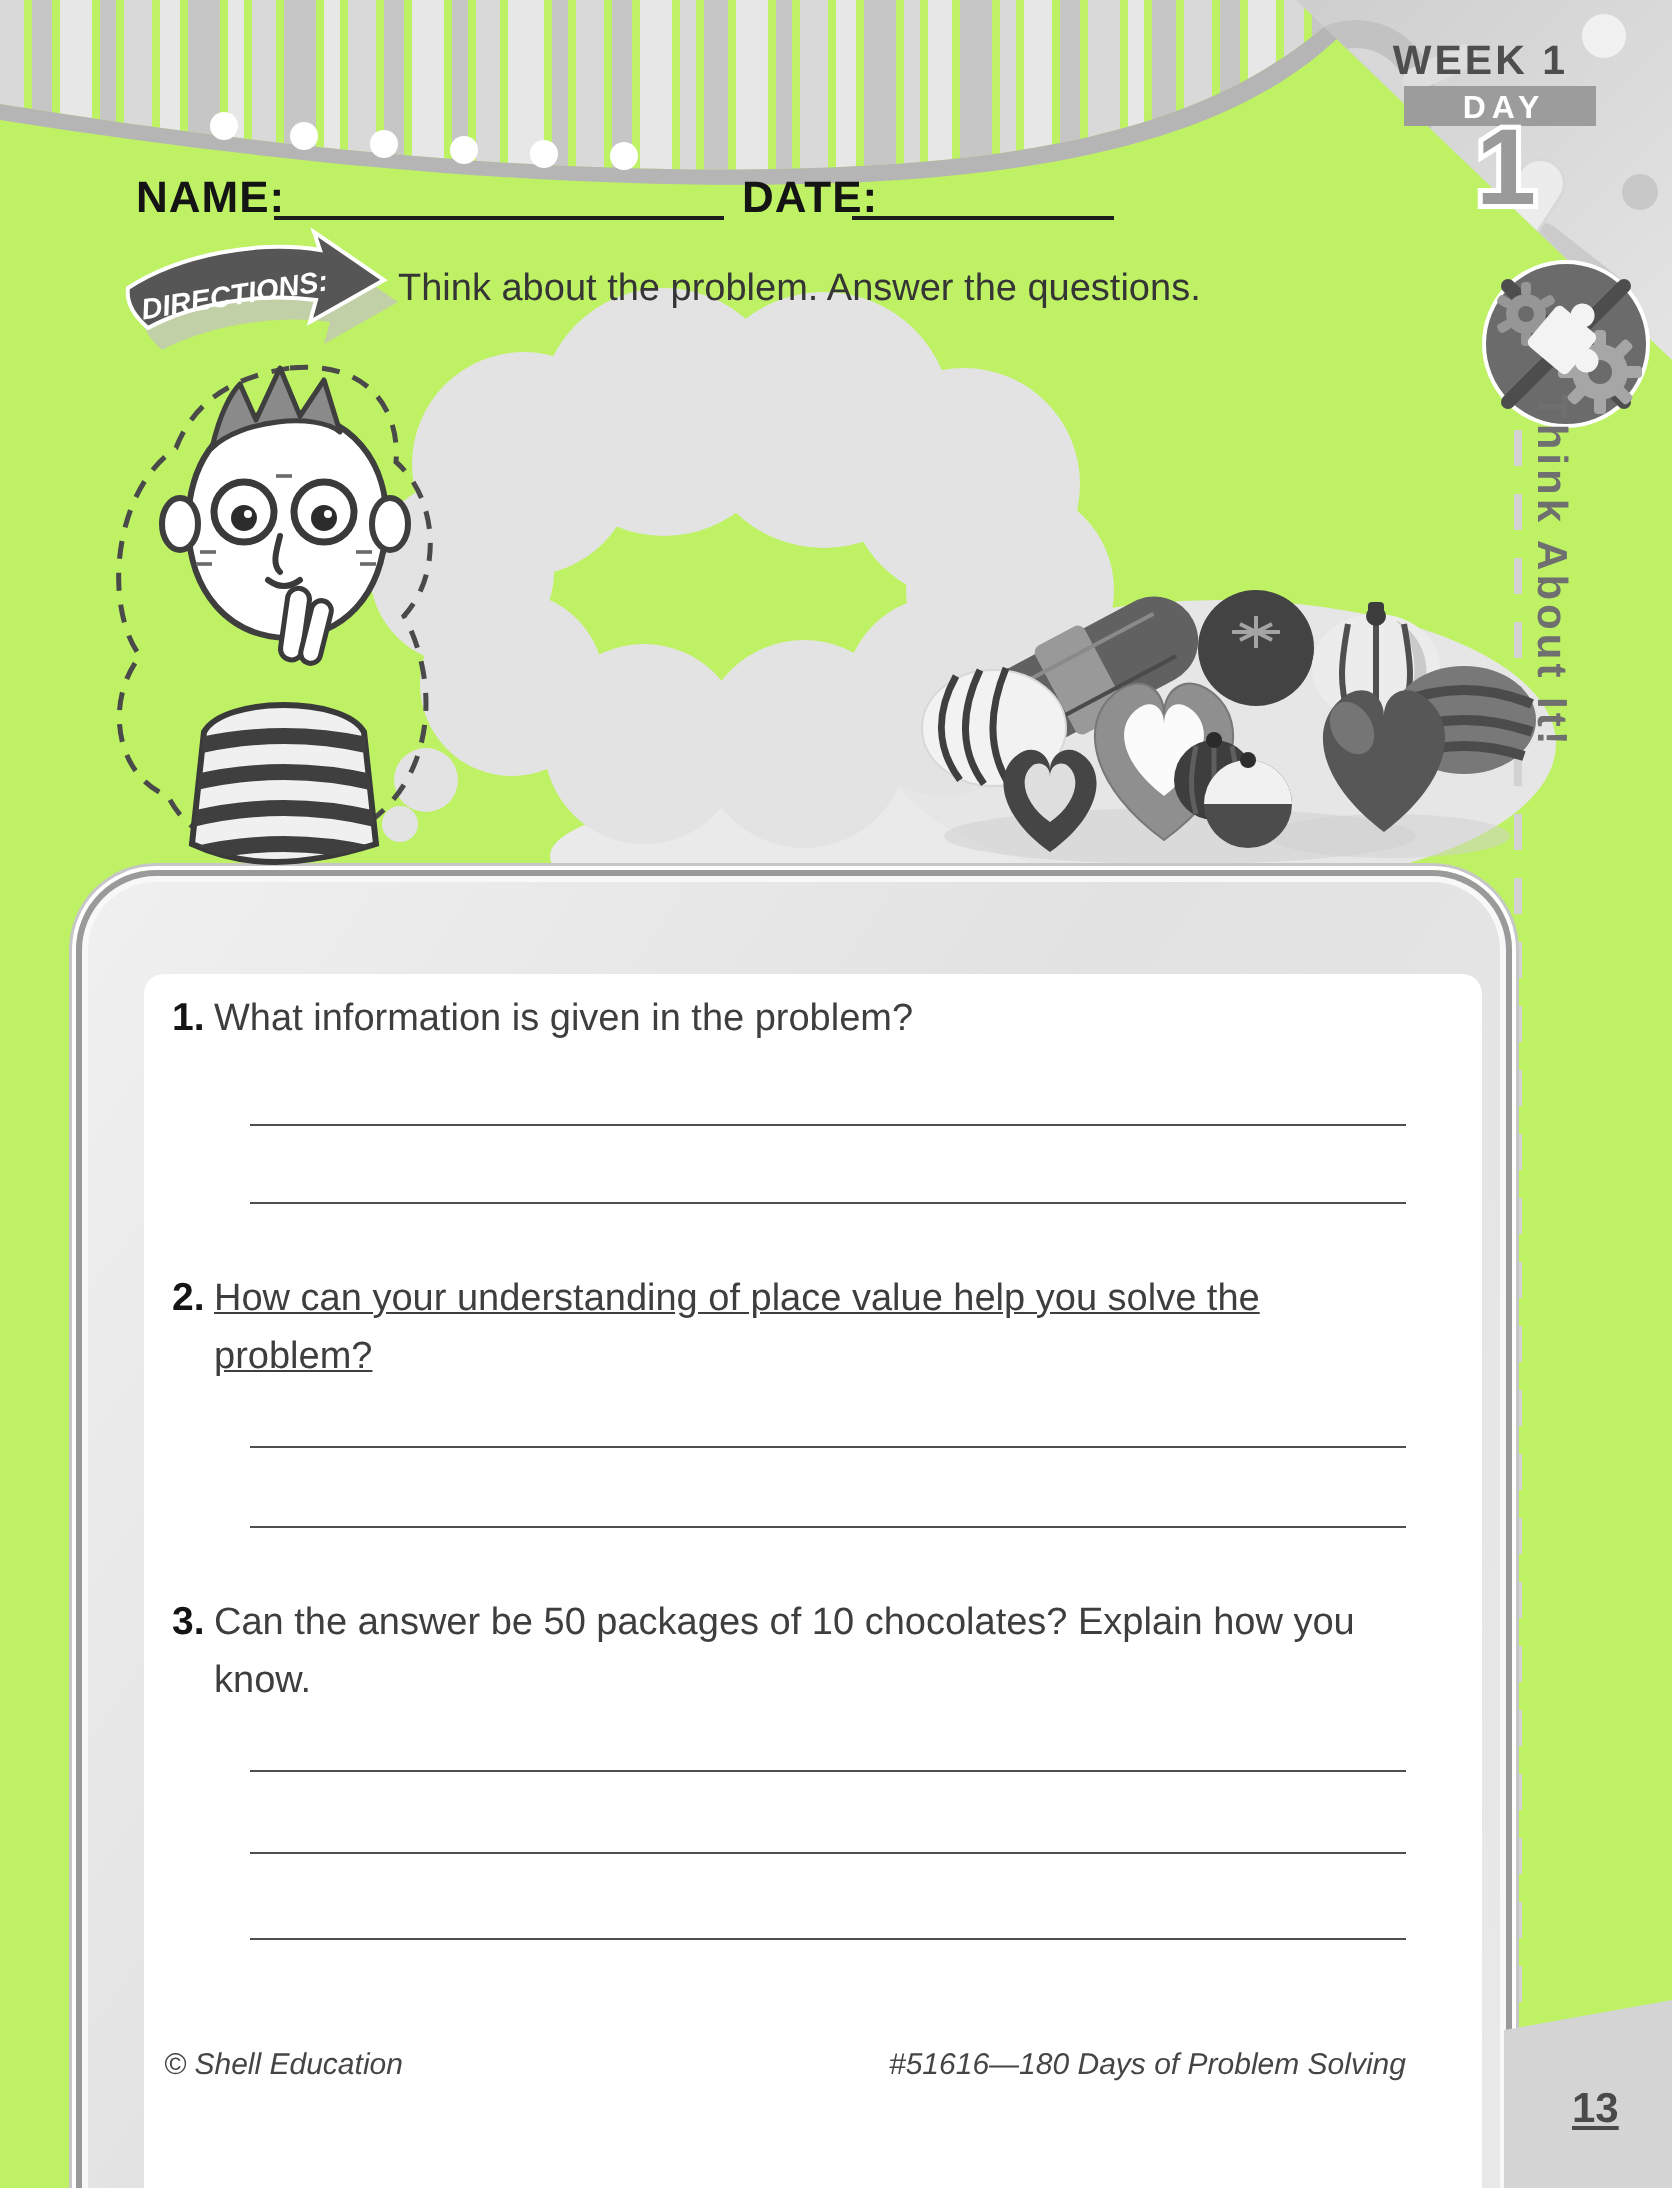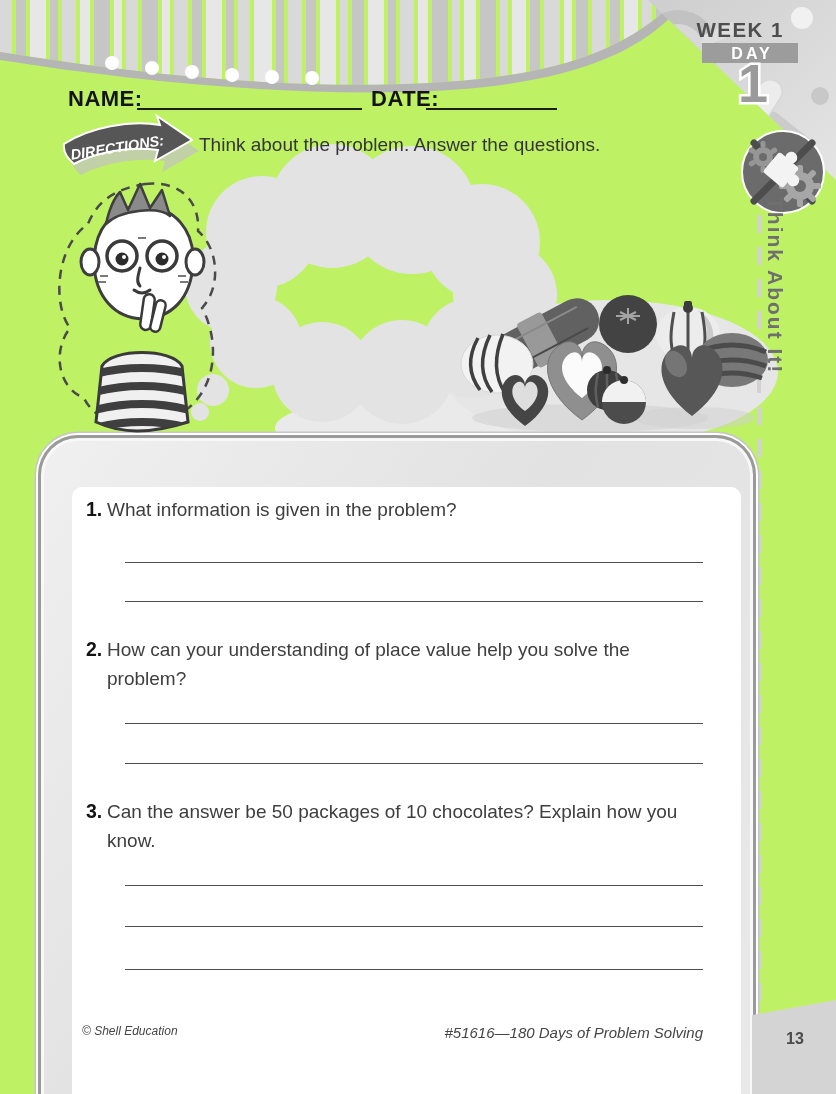--- a/index.html
+++ b/index.html
@@ -40,36 +40,36 @@
     border:3px solid #9a9a9a;border-bottom:none;border-radius:40px 40px 0 0;
     box-shadow:0 0 0 2px #ffffff,0 0 0 3.5px #c6c6c6,inset 0 0 0 3px #f8f8f8;}
   .panel-inner{position:absolute;left:31px;top:49px;right:12px;bottom:0;background:#fff;border-radius:10px 10px 0 0;}
 
   
   .questions{left:72px;top:487px;width:663px;height:607px;z-index:4;}
   .q{position:absolute;left:0;right:0;}
   .q-0{top:8px;} .q-1{top:148px;} .q-2{top:310px;}
   .q-num{position:absolute;left:14px;top:0;font-size:19.5px;line-height:29px;font-weight:bold;color:#141414;}
   .q-text{margin-left:35px;font-size:19px;line-height:29px;color:#3e3e3e;}
-  .q-1 .q-text{max-width:545px;} .q-2 .q-text{max-width:575px;}
+  .q-1 .q-text{max-width:545px;text-decoration:underline;} .q-2 .q-text{max-width:575px;}
   .lines{margin-left:53px;}
   .lines .ans{width:578px;border-bottom:1.7px solid #4f4f4f;height:39px;}
   .q-0 .lines .ans:nth-child(1){height:38px;}
   .q-0 .lines .ans:nth-child(2){height:38px;}
   .q-1 .lines .ans:nth-child(1){height:30px;}
   .q-2 .lines .ans:nth-child(1){height:30px;}
   .q-2 .lines .ans:nth-child(2){height:40px;}
   .q-2 .lines .ans:nth-child(3){height:42px;}
 
   
-  .copyright{left:82px;top:1024px;font-size:12px;font-style:italic;color:#454545;z-index:6;}
+  .copyright{left:82px;top:1024px;font-size:15px;font-style:italic;color:#454545;z-index:6;}
   .edition{right:133px;top:1024px;font-size:15px;font-style:italic;color:#454545;z-index:6;}
   .tab{left:752px;top:1000px;width:84px;height:94px;background:#d4d4d4;z-index:6;
        clip-path:polygon(0 16%,100% 0,100% 100%,0 100%);}
-  .page-num{position:absolute;left:34px;top:30px;font-size:16px;font-weight:bold;color:#4a4a4a;}
+  .page-num{position:absolute;left:34px;top:43px;font-size:21px;font-weight:bold;color:#4a4a4a;text-decoration:underline;}
 </style>
 </head>
 <body>
 
 <div class="page">
 
   <svg class="abs cloudlayer" width="836" height="470" viewBox="0 0 836 470">
     <ellipse cx="470" cy="428" rx="195" ry="38" fill="#eaeaea"></ellipse>
     <ellipse cx="610" cy="372" rx="168" ry="72" fill="#e6e6e6"></ellipse>
     <g fill="#e3e3e3">

